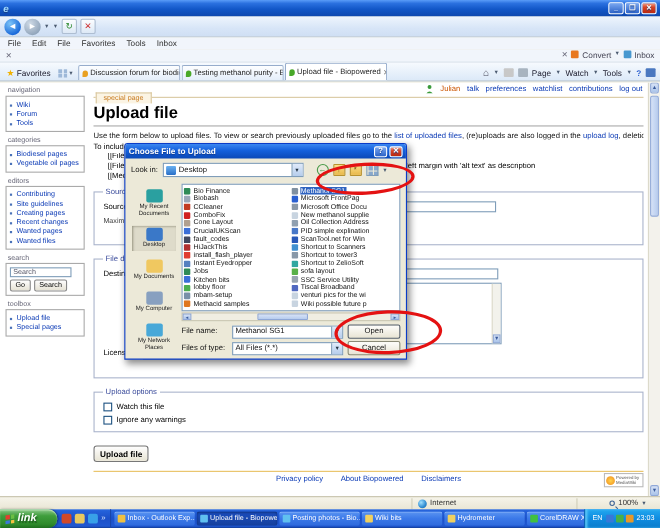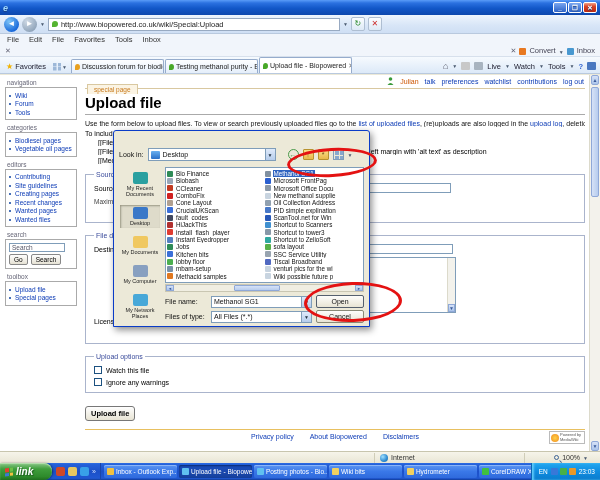--- a/index.html
+++ b/index.html
@@ -28,21 +28,21 @@
 .sqbtn.refresh{color:#2c8a2c}
 .sqbtn.stop{color:#cc3030}
 .searchbox{width:112px;height:13px;background:#fff;border:1px solid #98aac2;display:flex;align-items:center;padding:0 2px;gap:2px;font-size:7.5px;color:#8c8c8c}
 .mag{width:5px;height:5px;border:1.3px solid #3e6496;border-radius:50%;position:relative;flex:none;margin-left:auto}
 .mag::after{content:"";position:absolute;width:3px;height:1.3px;background:#3e6496;transform:rotate(45deg);left:3.5px;top:4.5px}
 
 .menurow{position:absolute;top:34px;left:0;right:0;height:11px;background:#f1f5fb;display:flex;align-items:center;font-size:7.5px;color:#333;padding-left:2px}
 .menu{padding:0 5px}
 
 .tb2{position:absolute;top:45px;left:0;right:0;height:12px;background:#f1f5fb;border-bottom:1px solid #d7e0ec;display:flex;align-items:center;font-size:7.5px;color:#445;padding:0 5px}
-.tb2 .grp{margin-left:auto;display:flex;align-items:flex-end;gap:3px}
+.tb2 .grp{margin-left:auto;display:flex;align-items:flex-start;gap:3px}
 .miniic{width:7px;height:7px;border-radius:1px;display:inline-block}
 .xgly{color:#667;font-size:7px}
 
 .tabsrow{position:absolute;top:57px;left:0;right:0;height:17px;background:linear-gradient(#f6fafe,#dce9f8);display:flex;align-items:flex-end;gap:2px;padding:0 3px;border-bottom:1px solid #b9c9de}
 .favbtn{display:flex;align-items:center;gap:2px;font-size:7.5px;color:#223;height:13px;padding:0 3px}
 .star{color:#f2b200;font-size:8px}
 .qtabs{display:flex;align-items:center;height:13px;gap:1px;padding:0 2px;font-size:6px;color:#55board}
 .qgrid{width:8px;height:8px;background:
  linear-gradient(#9db8d8,#9db8d8) 0 0/3.5px 3.5px no-repeat,
  linear-gradient(#9db8d8,#9db8d8) 4.5px 0/3.5px 3.5px no-repeat,
@@ -188,24 +188,20 @@
       <span class="wbtn b">_</span>
       <span class="wbtn b">❐</span>
       <span class="wbtn r">✕</span>
     </span>
   </div>
 
   <div class="addr">
     <span class="navbtn back">◄</span>
     <span class="navbtn fwd">►</span>
     <span class="tinyarrow">▼</span>
-    <span class="addrbox">
-      <span class="leaf"></span>
-      <span>http://www.biopowered.co.uk/wiki/Special:Upload</span>
-    </span>
     <span class="tinyarrow">▼</span>
     <span class="sqbtn refresh">↻</span>
     <span class="sqbtn stop">✕</span>
   </div>
 
   <div class="menurow">
 
   <span class="menu">File</span>
       <span class="menu">Edit</span>
       <span class="menu">File</span>
@@ -253,21 +249,21 @@
           <span class="tleaf" style="background: rgb(72, 168, 40);"></span>
           <span>Upload file - Biopowered</span>
           <span class="tx">✕</span>
         </span>
       </span>
     <span class="tabsright">
       <span class="home">⌂</span>
         <span class="tinyarrow">▼</span>
       <span class="icbox" style="background:#c8c8c8"></span>
       <span class="icbox" style="background:#a8b4c0"></span>
-      <span>Live</span>
+      <span>Page</span>
         <span class="tinyarrow">▼</span>
       <span>Watch</span>
         <span class="tinyarrow">▼</span>
       <span>Tools</span>
         <span class="tinyarrow">▼</span>
       <span style="color:#2a5fd0;font-weight:bold">?</span>
       <span class="icbox" style="background:#4a78c0"></span>
     </span>
   </div>
 
@@ -493,20 +489,25 @@
 
       <span class="trayic" style="background: rgb(56, 120, 216);"></span>
           <span class="trayic" style="background: rgb(72, 176, 72);"></span>
           <span class="trayic" style="background: rgb(232, 152, 40);"></span>
         </span>
       <span>23:03</span>
     </div>
   </div>
 
   <div class="dialog">
+    <div class="dtitle">
+      <span>Choose File to Upload</span>
+      <span class="dbtn q">?</span>
+      <span class="dbtn x">✕</span>
+    </div>
     <div class="dbody">
       <div class="lookin">
         <span>Look in:</span>
         <span class="dcombo">
           <span class="dicon"></span>
           <span>Desktop</span>
           <span class="dropbtn">▼</span>
         </span>
         <span class="dtools">
           <span class="tic back">←</span>

